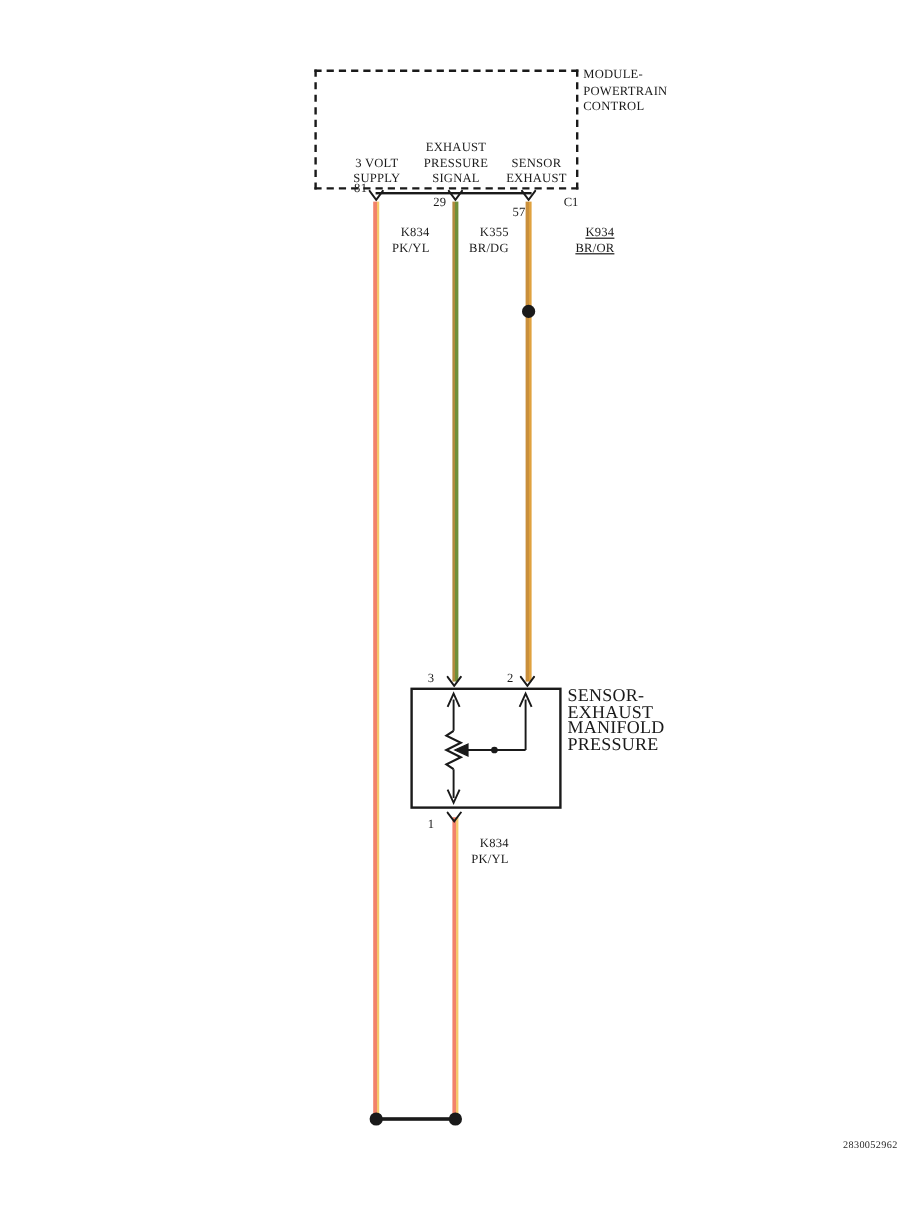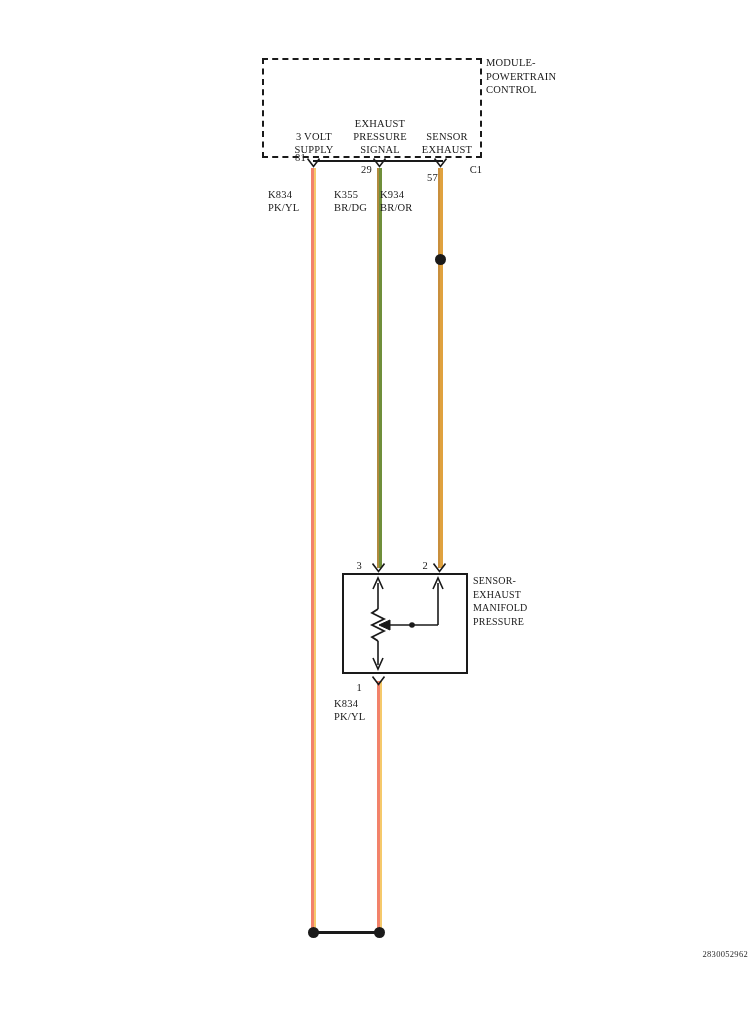--- a/index.html
+++ b/index.html
@@ -70,29 +70,29 @@
   #pin-81 { left: 276px; top: 152px; width: 30px; }
   #pin-36 { left: 342px; top: 164px; width: 30px; }
   #pin-57 { left: 408px; top: 172px; width: 30px; }
   #conn-id {
     left: 452px; top: 164px; width: 30px;
     font-size: 10.5px; line-height: 12px; text-align: right;
   }
 
   
   .wire-label {
-    text-align: left;
+    text-align: right;
     font-size: 10.5px;
     line-height: 13px;
     letter-spacing: .2px;
     width: 90px;
   }
   #wl-k834-top { left: 268px; top: 188px; }
   #wl-k355     { left: 334px; top: 188px; }
-  #wl-k934     { left: 380px; top: 188px; }
+  #wl-k934     { left: 422px; top: 188px; text-decoration: underline; }
   #wl-k834-bot { left: 334px; top: 697px; }
 
   
   .wire { width: 5px; }
   .wire-inner {
     position: absolute;
     left: 0; top: 0;
     width: 100%; height: 100%;
   }
 
@@ -107,21 +107,21 @@
   #sensor-box {
     left: 342px; top: 573px;
     width: 126px; height: 101px;
     border: 2px solid #1a1a1a;
     box-sizing: border-box;
     background: transparent;
   }
   #sensor-label {
     left: 473px; top: 574px;
     width: 120px;
-    font-size: 10px;
+    font-size: 15px;
     line-height: 13.5px;
     letter-spacing: .2px;
   }
   .sensor-pin-num {
     font-size: 10.5px;
     line-height: 12px;
     letter-spacing: .2px;
     text-align: right;
   }
   #spin-3 { left: 336px; top: 560px; width: 26px; }

